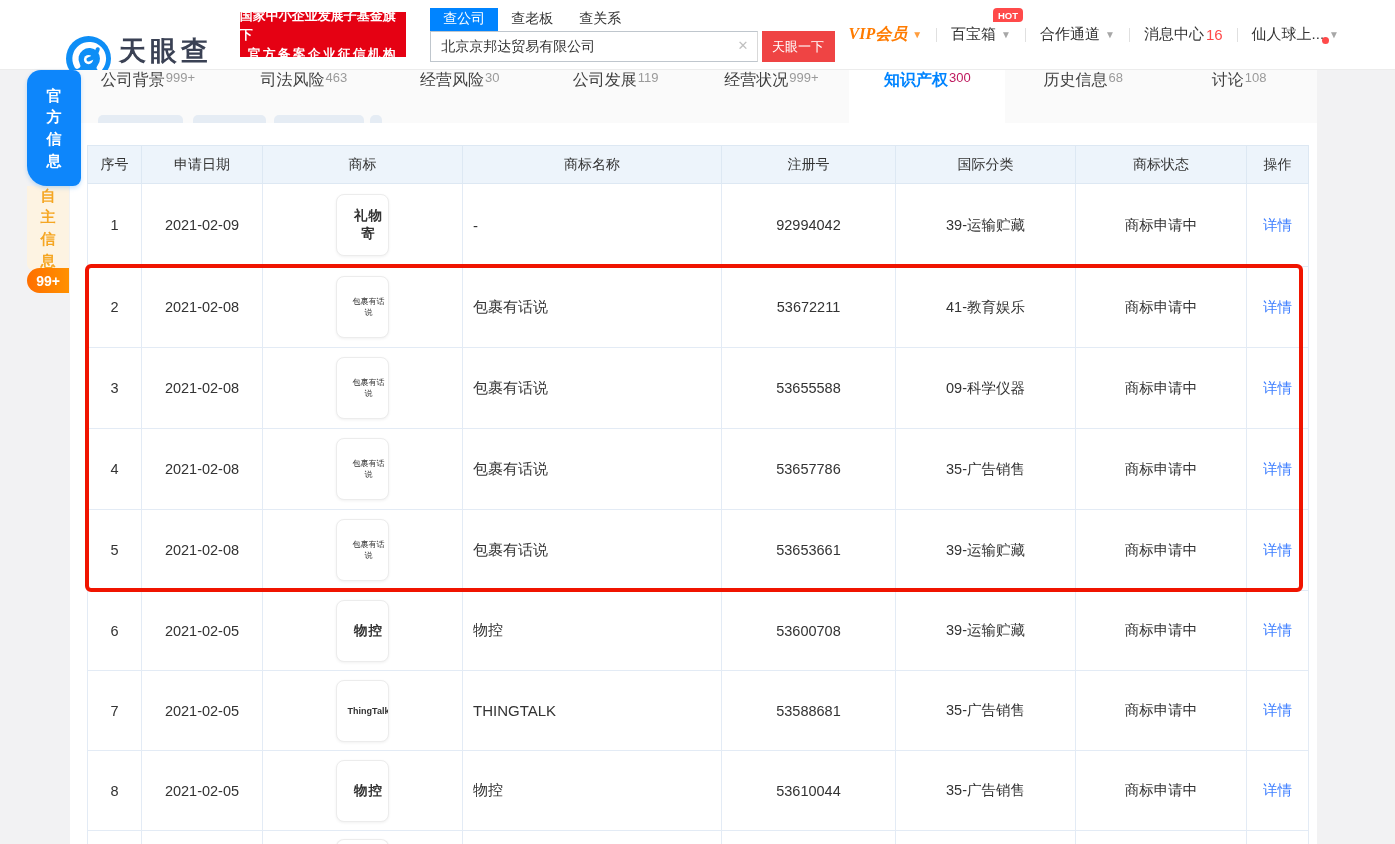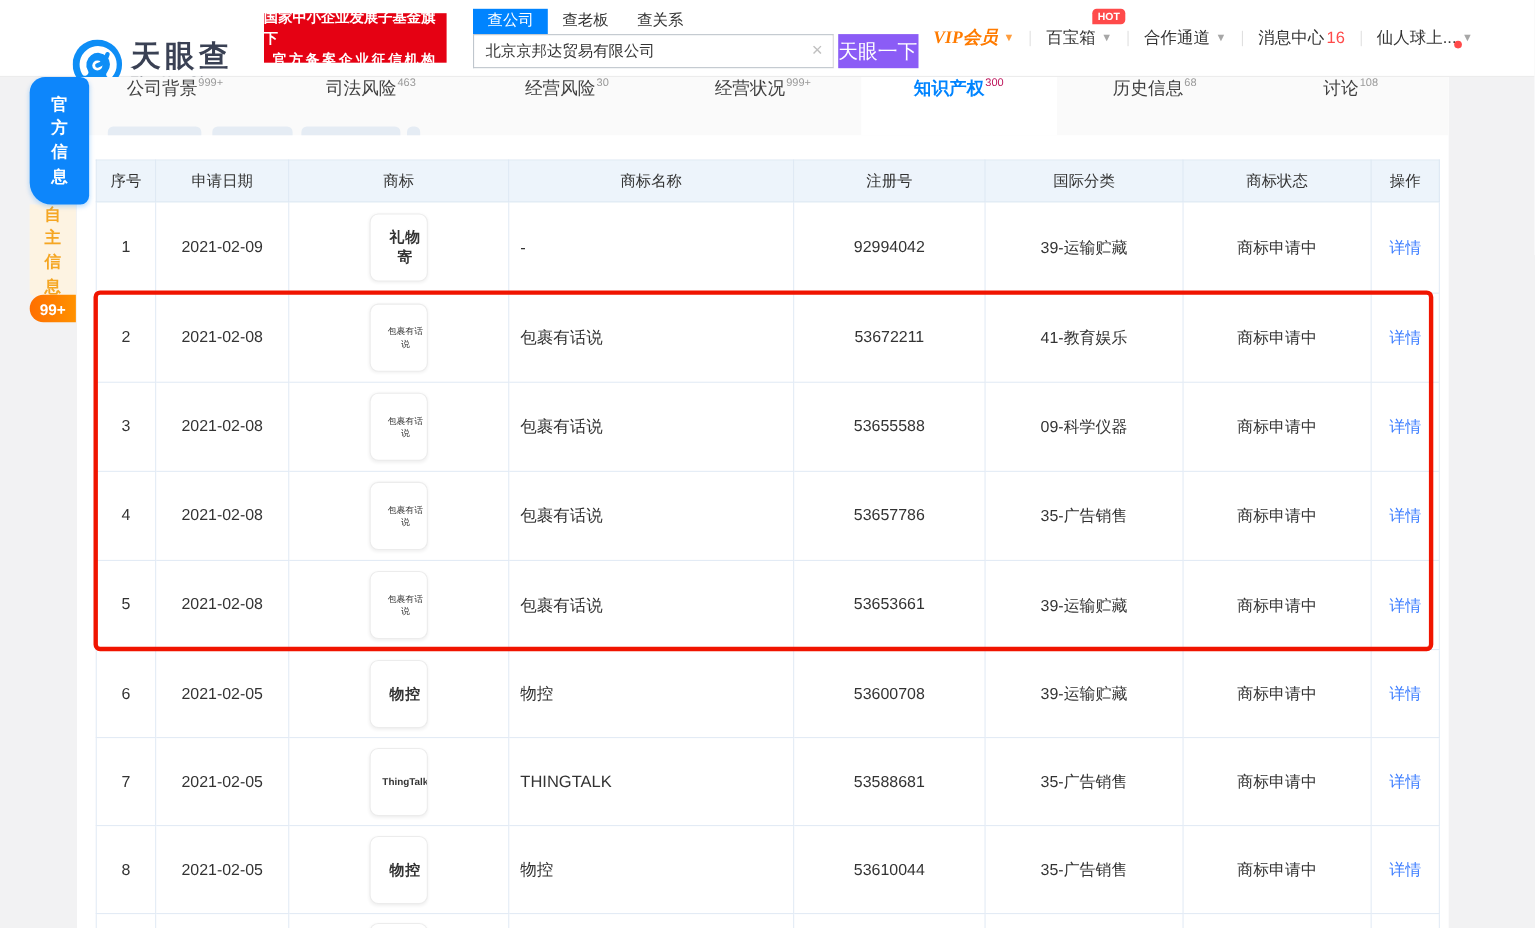--- a/index.html
+++ b/index.html
@@ -34,22 +34,22 @@
   .search-input-wrap { position:relative; flex:1; }
   .search-input {
     width:100%; height:31px; border:1px solid #bfc6cd; border-right:1px solid #d9d9d9;
     padding:0 30px 0 10px; font-size:14px; color:#333; outline:none;
     font-family:inherit; background:#fff;
   }
   .search-clear {
     position:absolute; right:9px; top:7px; color:#c0c0c0; font-size:13px; cursor:pointer;
   }
   .search-btn {
-    width:73px; height:31px; margin-left:4px; background:#8b5cf6; color:#fff;
-    border:none; font-size:18px; cursor:pointer; font-family:inherit;
+    width:73px; height:31px; margin-left:4px; background:#ef4444; color:#fff;
+    border:none; font-size:13px; cursor:pointer; font-family:inherit;
   }
   
   .top-nav { margin-left:auto; display:flex; align-items:center; padding-right:42px; }
   .nav-item { position:relative; display:flex; align-items:center; font-size:15px; color:#333;
     padding:0 14px; cursor:pointer; white-space:nowrap; }
   .nav-sep { width:1px; height:14px; background:#e0e0e0; }
   .nav-vip { color:#ff7b00; font-weight:bold; font-style:italic; font-size:16px;font-family:Liberation Serif, serif; }
   .caret { font-size:10px; color:#a7a7a7; margin-left:5px; }
   .nav-vip-caret { color:#ff9d3d; }
   .hot-badge {
@@ -80,21 +80,21 @@
   
   .card {
     position:absolute; left:70px; top:70px; width:1247px; height:774px;
     background:#fff; overflow:hidden;
   }
   .tabbar { display:flex; height:53px; background:#fafafa; position:relative; }
   .tab {
     flex:1; display:flex; align-items:flex-start; justify-content:center; cursor:pointer;
     font-size:16px; color:#404040; white-space:nowrap;
   }
-  .tab .cnt { font-size:10px; color:#9a9a9a; margin-left:1px; }
+  .tab .cnt { font-size:13px; color:#9a9a9a; margin-left:1px; }
   .tab.active { background:#fff; color:#0084ff; font-weight:bold; }
   .tab.active .cnt { color:#be185d; font-weight:normal; }
   .chip-row { position:absolute; left:0; bottom:0; height:8px; width:100%; }
   .chip { position:absolute; bottom:0; height:8px; background:#e5ecf4; border-radius:5px 5px 0 0; }
   
   .table-wrap { position:relative; margin:22px 9px 0 17px; }
   table { border-collapse:collapse; width:1220px; table-layout:fixed; }
   th, td { border:1px solid #e3ebf5; text-align:center; font-weight:normal; color:#333; }
   thead th { background:#edf4fb; height:38px; font-size:14px; border-color:#dde8f3; }
   tbody td { font-size:14.5px; background:#fff; }
@@ -207,20 +207,24 @@
     </div>
     <div class="tab">
       <span>司法风险</span>
       <span class="cnt">463</span>
     </div>
     <div class="tab">
       <span>经营风险</span>
       <span class="cnt">30</span>
     </div>
     <div class="tab">
+      <span>公司发展</span>
+      <span class="cnt">119</span>
+    </div>
+    <div class="tab">
       <span>经营状况</span>
       <span class="cnt">999+</span>
     </div>
     <div class="tab active">
       <span>知识产权</span>
       <span class="cnt">300</span>
     </div>
     <div class="tab">
       <span>历史信息</span>
       <span class="cnt">68</span>

